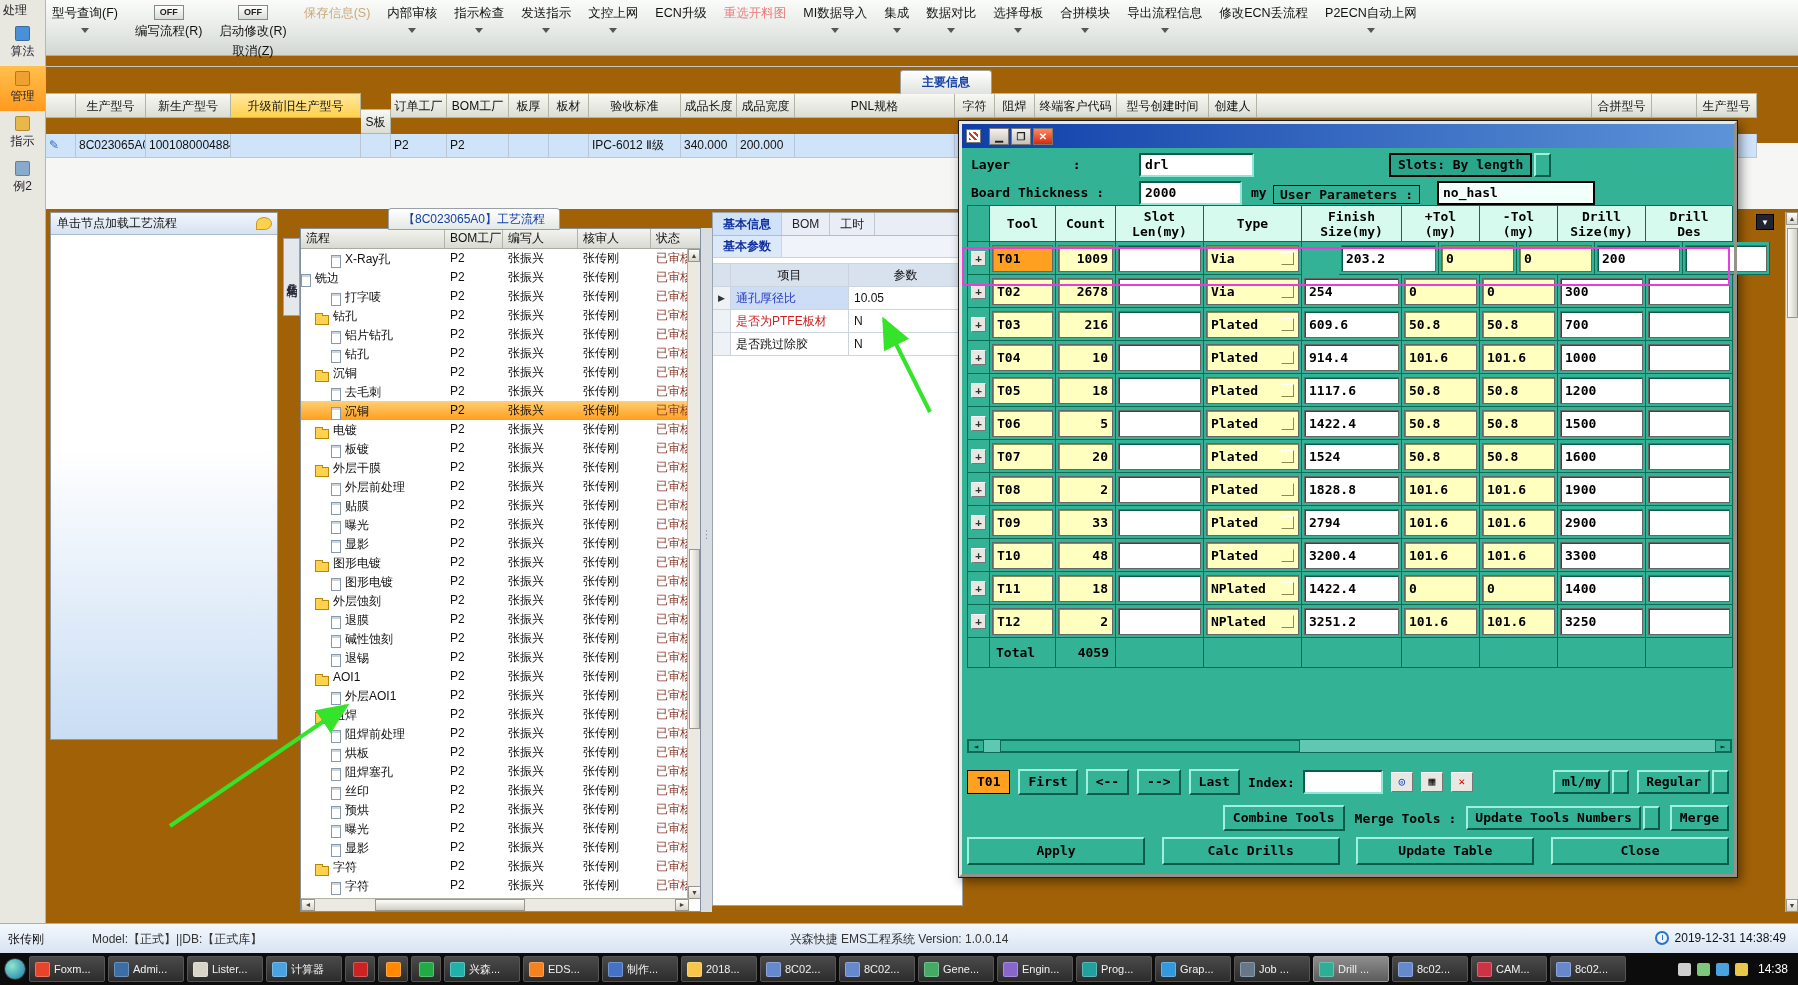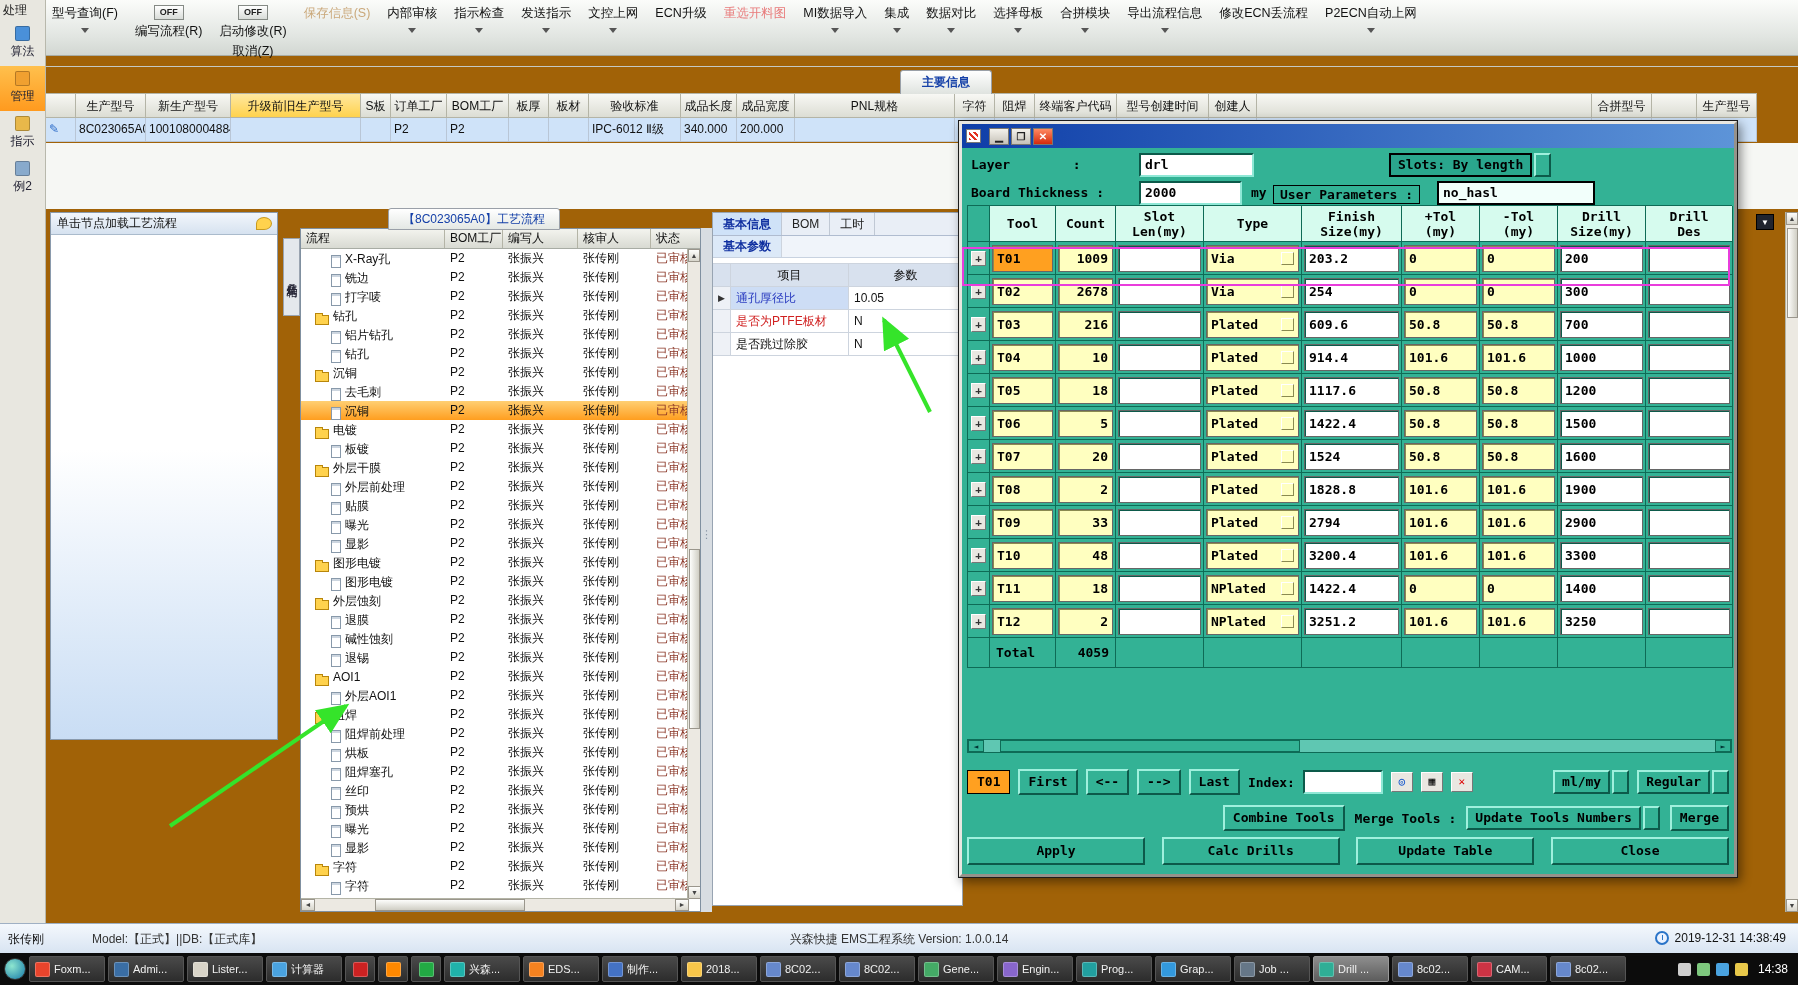--- a/index.html
+++ b/index.html
@@ -241,21 +241,21 @@
     </div>
   <div id="toolbar-sep"></div>
 
   <div id="main-tab">主要信息</div>
   <div id="main-table">
     <div class="mt-row" id="mt-header">
         <div class="mt-h" style="width: 30px;"></div>
         <div class="mt-h" style="width: 70px;">生产型号</div>
         <div class="mt-h" style="width: 85px;">新生产型号</div>
         <div class="mt-h yellow" style="width: 130px;">升级前旧生产型号</div>
-        <div class="mt-h" style="width: 30px;">S板</div>
+        <div class="mt-h" style="width: 30px; margin-top: 16px;">S板</div>
         <div class="mt-h" style="width: 56px;">订单工厂</div>
         <div class="mt-h" style="width: 62px;">BOM工厂</div>
         <div class="mt-h" style="width: 40px;">板厚</div>
         <div class="mt-h" style="width: 40px;">板材</div>
         <div class="mt-h" style="width: 92px;">验收标准</div>
         <div class="mt-h" style="width: 56px;">成品长度</div>
         <div class="mt-h" style="width: 58px;">成品宽度</div>
         <div class="mt-h" style="width: 160px;">PNL规格</div>
         <div class="mt-h" style="width: 40px;">字符</div>
         <div class="mt-h" style="width: 40px;">阻焊</div>
@@ -316,21 +316,21 @@
           <div class="tr-name" style="padding-left: 30px;">
             <span class="icon-file"></span>
             <span>X-Ray孔</span>
           </div>
           <div class="tr-c" style="width: 58px;">P2</div>
           <div class="tr-c" style="width: 75px;">张振兴</div>
           <div class="tr-c" style="width: 73px;">张传刚</div>
           <div class="tr-c st" style="width: 51px;">已审核</div>
         </div>
         <div class="tree-row">
-          <div class="tr-name" style="padding-left: 30px;">
+          <div class="tr-name" style="">
             <span class="icon-file"></span>
             <span>铣边</span>
           </div>
           <div class="tr-c" style="width: 58px;">P2</div>
           <div class="tr-c" style="width: 75px;">张振兴</div>
           <div class="tr-c" style="width: 73px;">张传刚</div>
           <div class="tr-c st" style="width: 51px;">已审核</div>
         </div>
         <div class="tree-row">
           <div class="tr-name" style="padding-left: 30px;">
@@ -769,21 +769,21 @@
             </div>
             <div class="dt-cell dt-body" style="width: 88px;">
               <div class="cell-box white"></div>
             </div>
             <div class="dt-cell dt-body" style="width: 98px;">
               <div class="cell-box yellow type">
                 <span>Via</span>
                 <span class="mini-sq"></span>
               </div>
             </div>
-            <div class="dt-cell dt-body" style="width: 100px;">
+            <div class="dt-cell dt-body" style="width: 100px; margin-left: 37px;">
               <div class="cell-box white">203.2</div>
             </div>
             <div class="dt-cell dt-body" style="width: 78px;">
               <div class="cell-box yellow">0</div>
             </div>
             <div class="dt-cell dt-body" style="width: 78px;">
               <div class="cell-box yellow">0</div>
             </div>
             <div class="dt-cell dt-body" style="width: 88px;">
               <div class="cell-box white">200</div>

